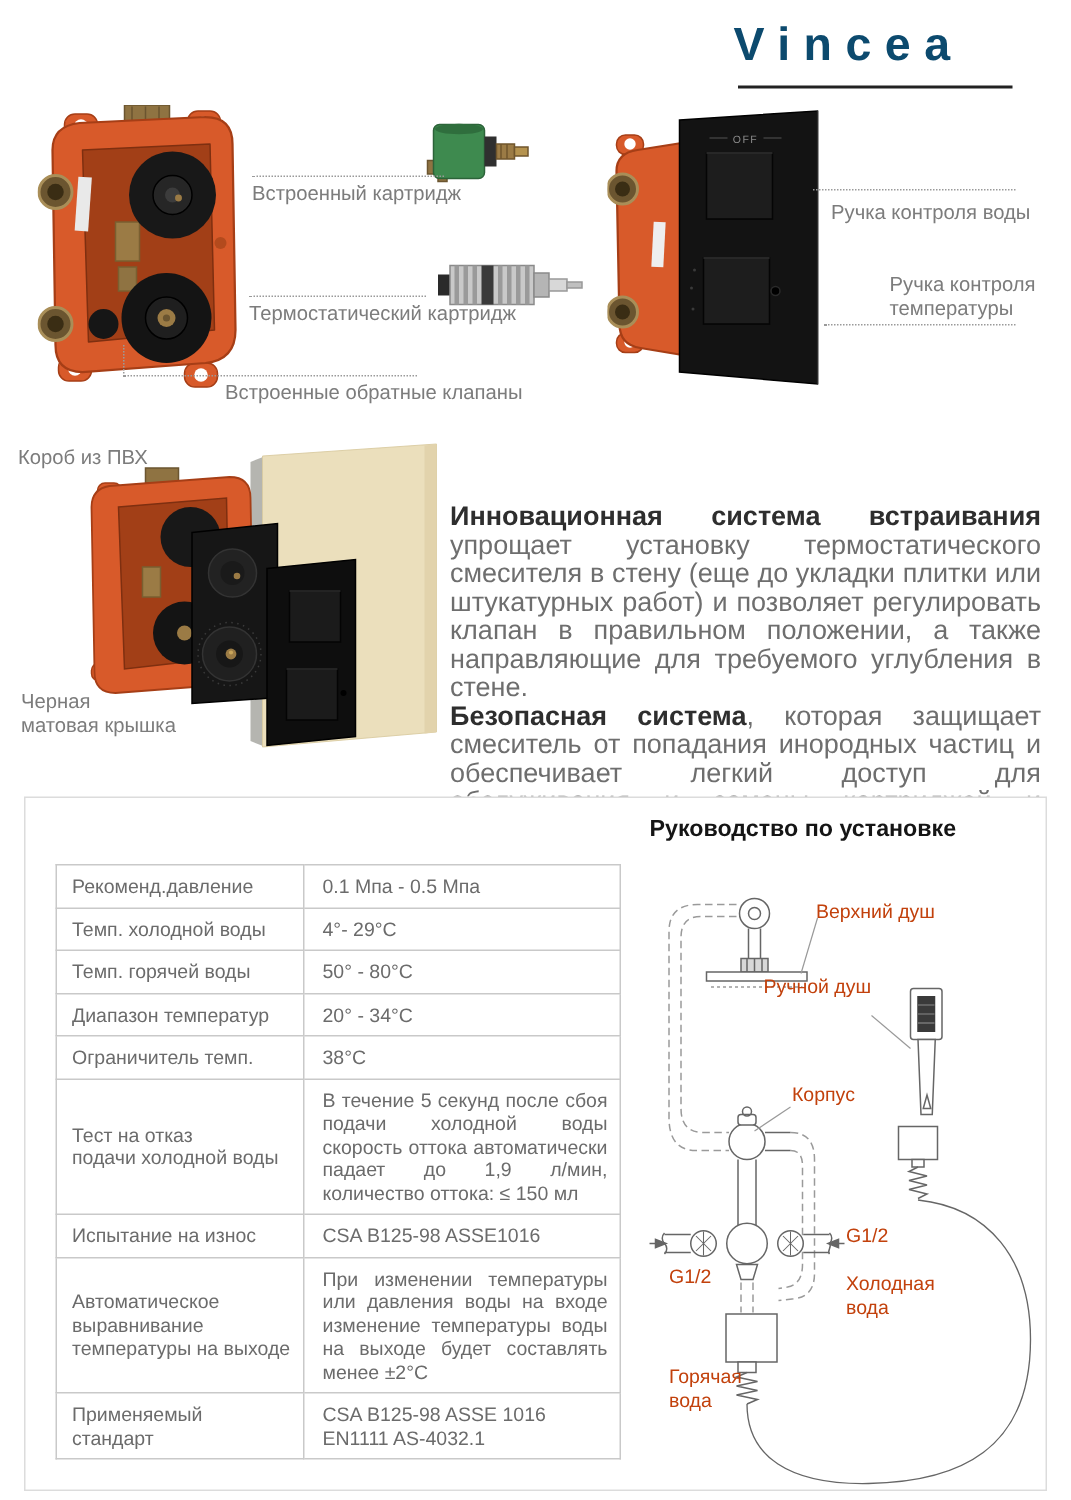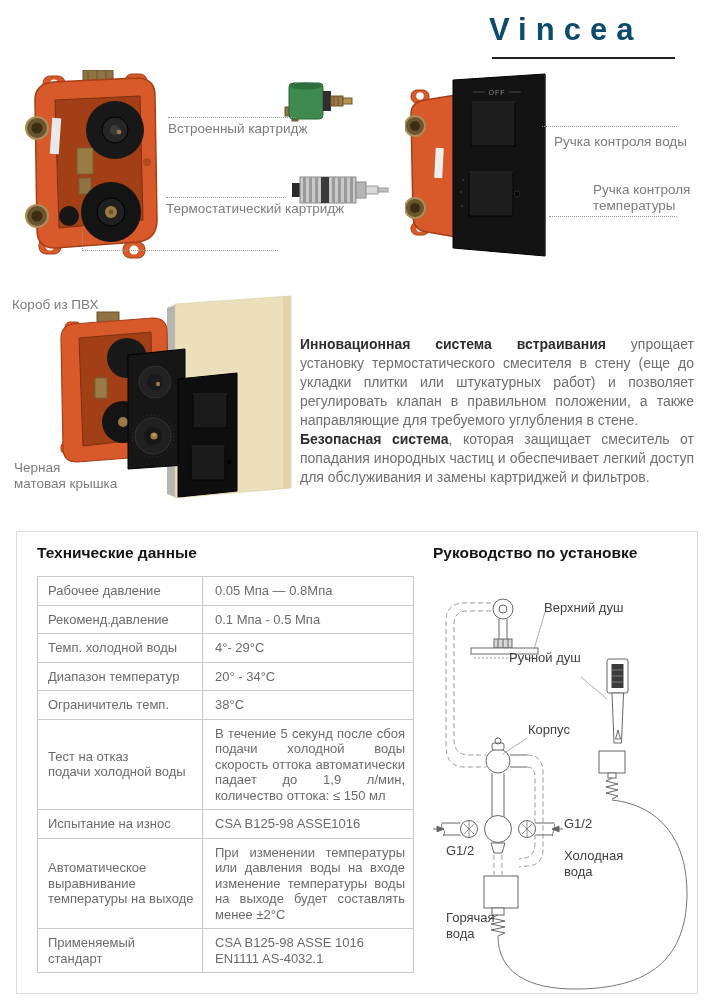--- a/index.html
+++ b/index.html
@@ -7,34 +7,34 @@
         font-family:"Liberation Sans",sans-serif;}
   .abs{position:absolute;}
   
   .logo{font-weight:700;font-size:31px;letter-spacing:9px;color:#0c4a6e;white-space:nowrap;}
   .logo-rule{height:2px;background:#222;}
   
   .lbl-gray{font-size:13.5px;color:#7c7c7c;line-height:16px;white-space:pre-line;}
   .dot-h{border-bottom:1px dotted #9a9a9a;height:0;}
   .dot-v{border-left:1px dotted #9a9a9a;width:0;}
   
-  .para{width:394px;font-size:14px;line-height:19px;color:#6e6e6e;text-align:justify;}
+  .para{width:394px;font-size:18px;line-height:19px;color:#6e6e6e;text-align:justify;}
   .para p{margin:0;}
   .para b{color:#2e2e2e;font-weight:700;}
   
   .panel{border:1px solid #dcdcdc;background:#fff;}
   .sec-title{font-size:15.5px;font-weight:700;color:#151515;}
   table.specs{border-collapse:collapse;width:377px;table-layout:fixed;}
   table.specs td{border:1px solid #c9c9c9;font-size:13px;color:#6b6b6b;
                  padding:6px 8px 6px 10px;line-height:15.5px;vertical-align:middle;}
   table.specs td.lbl{width:146px;white-space:pre-line;}
   table.specs td.val{padding-left:12px;white-space:pre-line;}
   table.specs td.just{text-align:justify;margin-top:24px;}
   
-  .dlabel{font-size:13px;color:#404040;line-height:16px;white-space:pre-line;}
+  .dlabel{font-size:13px;color:#c2410c;line-height:16px;white-space:pre-line;}
   svg{display:block;}
 </style>
 </head>
 <body>
 
 <div id="page">
 
   <div class="abs logo" style="left:489px;top:12px;">Vincea</div>
   <div class="abs logo-rule" style="left:492px;top:57px;width:183px;"></div>
 
@@ -109,20 +109,21 @@
     <rect x="74" y="13" width="12" height="8" fill="#d8d8d8" stroke="#999"></rect>
     <rect x="86" y="15" width="10" height="4" fill="#c0c0c0" stroke="#999"></rect>
   </svg>
 
   <div class="abs dot-h" style="left:168px;top:117px;width:128px;"></div>
   <div class="abs lbl-gray" style="left:168px;top:121px;">Встроенный картридж</div>
   <div class="abs dot-h" style="left:166px;top:197px;width:118px;"></div>
   <div class="abs lbl-gray" style="left:166px;top:201px;">Термостатический картридж</div>
   <div class="abs dot-v" style="left:82px;top:230px;height:21px;"></div>
   <div class="abs dot-h" style="left:82px;top:250px;width:196px;"></div>
+  <div class="abs lbl-gray" style="left:150px;top:254px;">Встроенные обратные клапаны</div>
 
   <svg class="abs" style="left:405px;top:70px;" width="145" height="195" viewBox="0 0 145 195">
     <rect x="6" y="20" width="18" height="13" rx="6" fill="#D85A2A" stroke="#A63E16"></rect>
       <circle cx="15" cy="26" r="3.8" fill="#fff"></circle>
     <rect x="6" y="152" width="18" height="13" rx="6" fill="#D85A2A" stroke="#A63E16"></rect>
       <circle cx="15" cy="158" r="3.8" fill="#fff"></circle>
     <path d="M20,30 L58,24 L58,168 L22,162 Q8,160 8,146 L6,44 Q6,32 20,30 Z" fill="#D85A2A" stroke="#A63E16" stroke-width="1.5"></path>
     <rect x="30" y="78" width="8" height="30" fill="#eee" transform="rotate(3 34 93)"></rect>
     <circle cx="10" cy="56" r="10" fill="#6b5530" stroke="#a98e58" stroke-width="2"></circle>
       <circle cx="10" cy="56" r="5" fill="#3a2d14"></circle>
@@ -191,35 +192,34 @@
   <div class="abs lbl-gray" style="left:14px;top:460px;">Черная
 матовая крышка</div>
 
   <div class="abs para" style="left:300px;top:335px;">
     <p><b>Инновационная система встраивания</b><span> упрощает установку термостатического смесителя в стену (еще до укладки плитки или штукатурных работ) и позволяет регулировать клапан в правильном положении, а также направляющие для требуемого углубления в стене.</span></p>
     <p><b>Безопасная система</b><span>, которая защищает смеситель от попадания инородных частиц и обеспечивает легкий доступ для обслуживания и замены картриджей и фильтров.</span></p>
   </div>
 
   <div class="abs panel" style="left:16px;top:531px;width:680px;height:461px;">
 
-    <div class="abs sec-title" style="left:20px;top:12px;">Технические данные</div>
 
     <table class="specs abs" style="left:20px;top:44px;">
       <tbody>
       <tr>
-            <td class="lbl">Рабочее давление</td>
-            <td class="val">0.05 Мпа — 0.8Мпа</td>
-          </tr>
-      <tr>
             <td class="lbl">Рекоменд.давление</td>
             <td class="val">0.1 Мпа - 0.5 Мпа</td>
           </tr>
       <tr>
             <td class="lbl">Темп. холодной воды</td>
             <td class="val">4°- 29°C</td>
+          </tr>
+      <tr>
+            <td class="lbl">Темп. горячей воды</td>
+            <td class="val">50° - 80°C</td>
           </tr>
       <tr>
             <td class="lbl">Диапазон температур</td>
             <td class="val">20° - 34°C</td>
           </tr>
       <tr>
             <td class="lbl">Ограничитель темп.</td>
             <td class="val">38°C</td>
           </tr>
       <tr>

